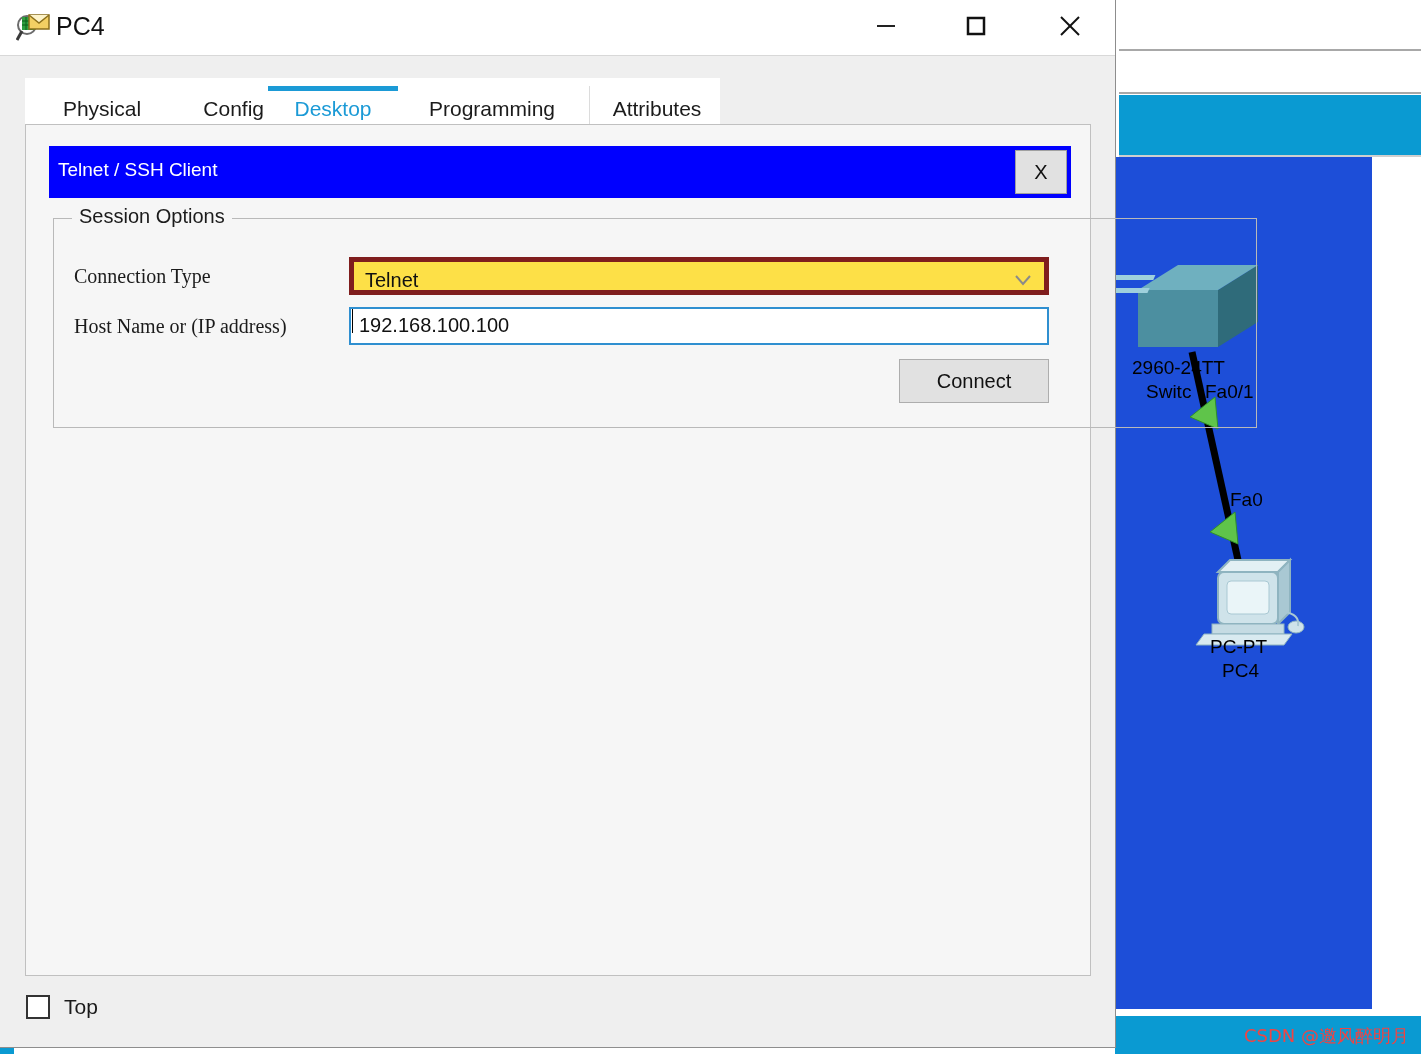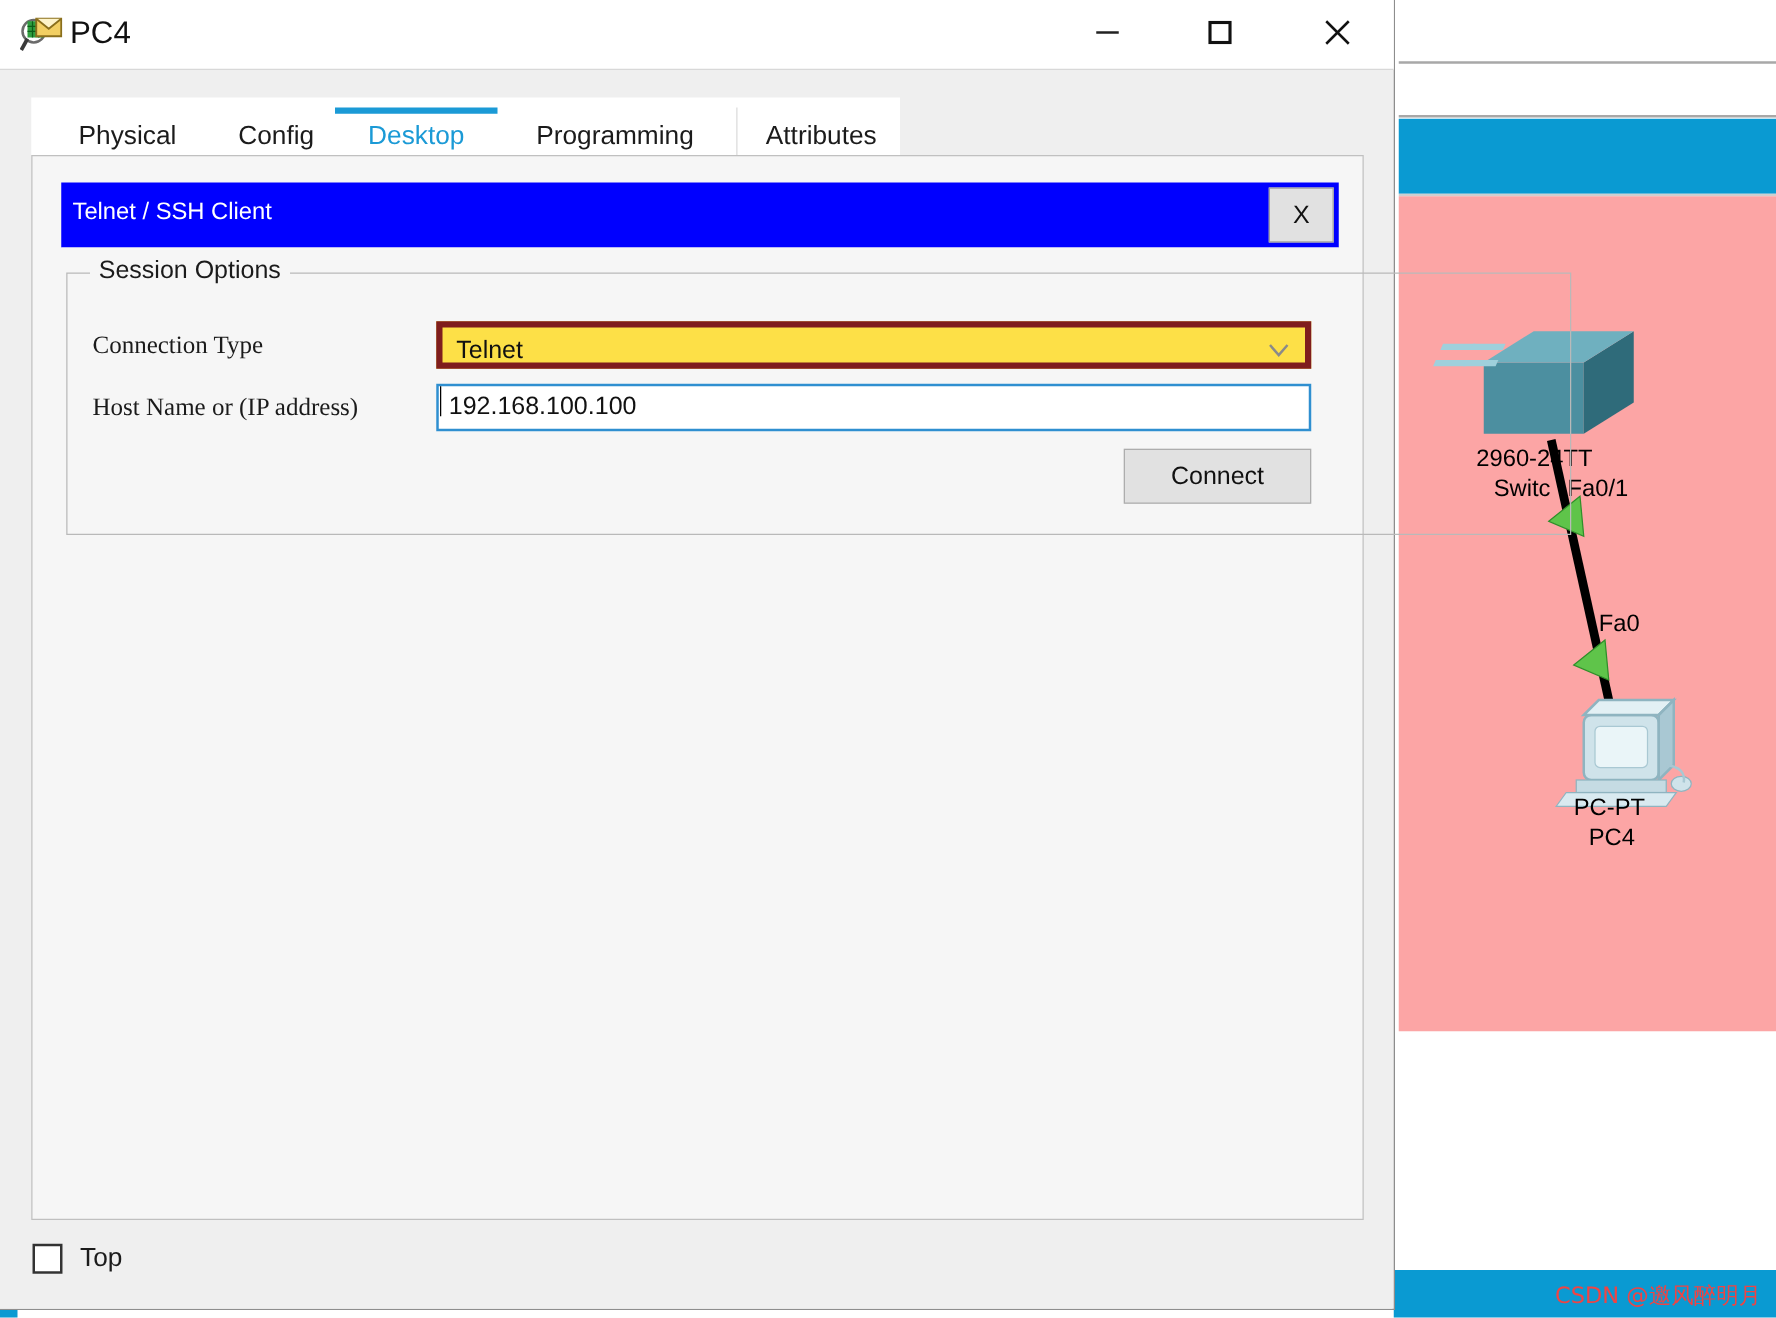--- a/index.html
+++ b/index.html
@@ -77,23 +77,23 @@
     right: 12px; top: 1024px;
     font-size: 18px;
     color: #ef4444;
     font-family: "DejaVu Sans", sans-serif;
     white-space: nowrap;
   }
 
   
   #topology {
     position: absolute;
-    left: 1119px; top: 157px;
-    width: 302px; height: 668px;
-    background: #fca5a5;
+    left: 1070px; top: 157px;
+    width: 302px; height: 852px;
+    background: #1d4ed8;
   }
   #topo-svg { position: absolute; left: 0; top: 0; }
 
   .topo-label {
     position: absolute;
     font-size: 19px;
     color: #000000;
     white-space: nowrap;
     font-family: "Liberation Sans", sans-serif;
   }
@@ -169,21 +169,21 @@
   }
   .tab span { position: relative; top: 8px; }
   .tab.active { color: #1b9ad6; }
   .tab.active .underline {
     position: absolute;
     left: 0; bottom: 0;
     width: 100%; height: 5px;
     background: #1b9ad6;
   }
   #tab-physical    { left: 23px;  width: 108px; }
-  #tab-config      { left: 153px; width: 86px;  }
+  #tab-config      { left: 153px; width: 86px; text-align: right;  }
   #tab-desktop     { left: 243px; width: 130px; }
   #tab-programming { left: 397px; width: 140px; }
   #tab-attributes  { left: 577px; width: 110px; }
   #tab-divider {
     position: absolute;
     left: 564px; top: 8px;
     width: 1px; height: 38px;
     background: #dcdcdc;
   }
 

